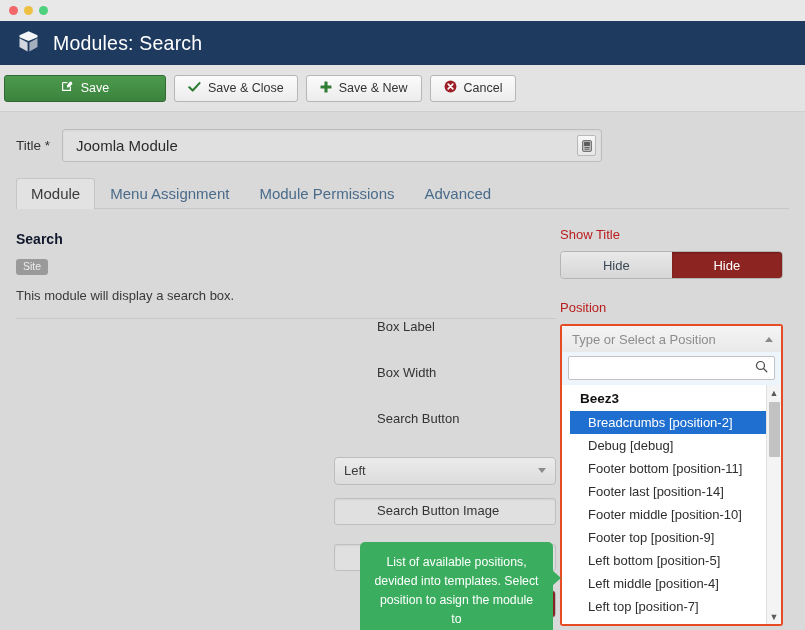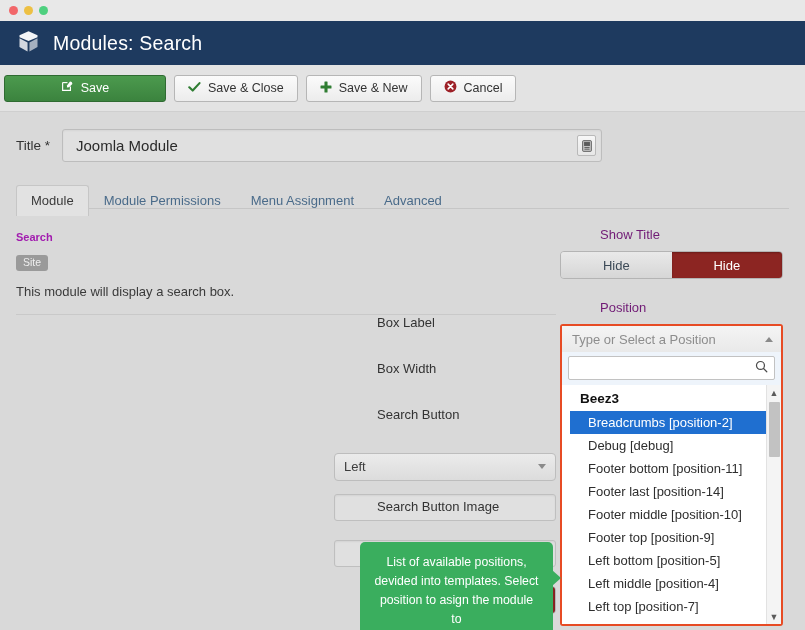--- a/index.html
+++ b/index.html
@@ -129,51 +129,51 @@
 
   
   #tabs {
     margin: 16px 16px 0 16px;
     display: flex;
     align-items: flex-end;
     border-bottom: 1px solid #c6c6c6;
     height: 31px;
   }
   .tab {
-    font-size: 13px;
+    font-size: 15px;
     color: #4a6b8a;
     padding: 7px 14px 7px 14px;
     cursor: pointer;
     line-height: 16px;
     border: 1px solid transparent;
     border-bottom: none;
     border-radius: 3px 3px 0 0;
     position: relative;
-    top: 8px;
+    top: 1px;
     white-space: nowrap;
   }
   .tab.active {
     background: #e2e2e2;
     border-color: #c6c6c6;
     color: #3a3a3a;
   }
 
   
   #panes {
     display: flex;
     padding: 0 16px;
     gap: 0;
   }
   #left-pane { width: 540px; padding-top: 22px; }
   #right-pane { width: 233px; padding-top: 18px; padding-left: 4px; }
 
   #module-name {
-    font-size: 11px;
+    font-size: 14px;
     font-weight: bold;
-    color: #a21caf;
+    color: #0f172a;
     margin: 0 0 9px 0;
   }
   #site-badge {
     display: inline-block;
     background: #9a9a9a;
     color: #eeeeee;
     font-size: 10.5px;
     padding: 2px 7px 3px 7px;
     border-radius: 3px;
     line-height: 1;
@@ -252,23 +252,22 @@
   }
   .toggle .on-danger {
     background: #8c2522;
     color: #ffffff;
     box-shadow: inset 0 1px 2px rgba(0,0,0,.25);
   }
 
   
   .right-label {
     font-size: 13px;
-    color: #701a75;
+    color: #b91c1c;
     margin-bottom: 9px;
-    margin-left: 40px;
   }
   #show-title-toggle {
     width: 223px;
     margin-bottom: 21px;
   }
 
   
   #position-combo {
     width: 223px;
     border: 2px solid #e74b24;
@@ -468,22 +467,22 @@
           <rect x="0.7" y="0.7" width="8.6" height="10.6" rx="0.6" fill="#cfcfcf"></rect>
           <rect x="2.6" y="2.4" width="4.8" height="3.2" fill="#5a5a5a"></rect>
           <path d="M2.4 7.6h5.2M2.4 9.2h5.2" stroke="#5a5a5a"></path>
         </svg>
       </span>
     </div>
   </div>
 
   <div id="tabs">
     <div class="tab active">Module</div>
+    <div class="tab">Menu Assignment</div>
     <div class="tab">Module Permissions</div>
-    <div class="tab">Menu Assignment</div>
     <div class="tab">Advanced</div>
   </div>
 
   <div id="panes">
 
     <div id="left-pane">
       <h2 id="module-name">Search</h2>
       <span id="site-badge">Site</span>
       <p id="module-desc">This module will display a search box.</p>
       <hr id="divider">

